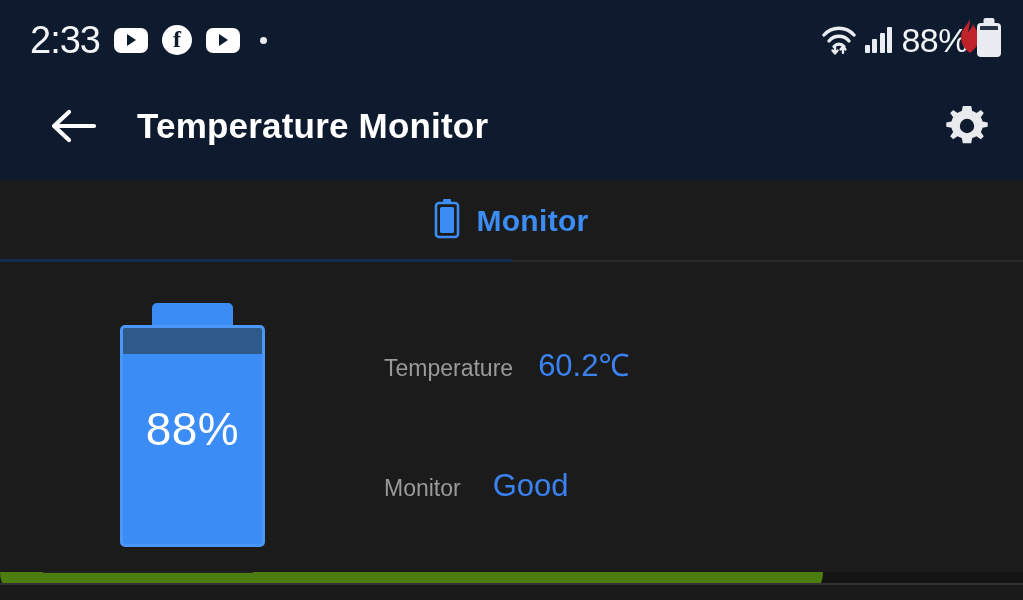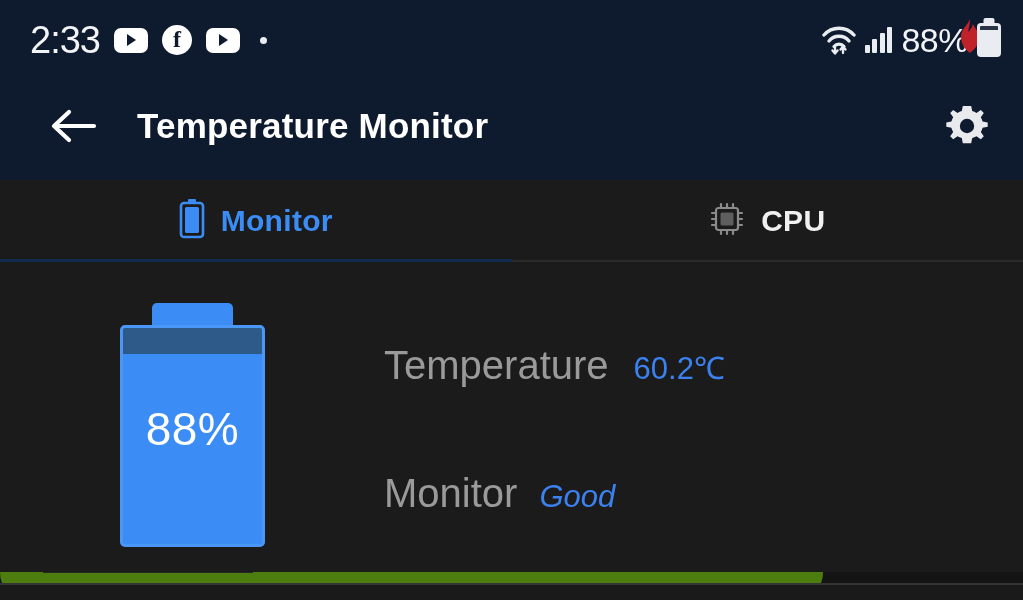--- a/index.html
+++ b/index.html
@@ -112,24 +112,24 @@
     position:absolute; left:0; top:0; width:100%; height:100%;
     display:flex; align-items:center; justify-content:center;
     color:#ffffff; font-size:46px; font-weight:400; letter-spacing:0.5px;
     padding-bottom:14px;
   }
 
   .stats { position:absolute; left:384px; top:0; width:560px; }
   .stat-row { display:flex; align-items:baseline; }
   .stat-row.temp { margin-top:81px; }
   .stat-row.health { margin-top:83px; }
-  .stat-label { color:#9a9a9a; font-size:40px; font-weight:400; }
+  .stat-label { color:#9a9a9a; font-size:23px; font-weight:400; }
   .stat-value { color:#3b82f0; font-size:31px; font-weight:400; }
   .stat-row.temp .stat-value { margin-left:25px; }
-  .stat-row.health .stat-value { margin-left:22px;font-style:italic; }
+  .stat-row.health .stat-value { margin-left:32px; }
 
   
   .bottom-divider { position:absolute; left:0; top:583px; width:1023px; height:2px; background:#333333; }
   .bottom-strip { position:absolute; left:0; top:585px; width:1023px; height:15px; background:#1a1a1a; }
   .faint-edge { position:absolute; left:43px; top:572px; width:210px; height:1px; background:#262626; }
 </style>
 </head>
 <body>
 
 <div id="app">
@@ -192,35 +192,20 @@
     <div class="tab active">
       <span>
         <svg width="26" height="40" viewBox="0 0 26 40">
           <rect x="9" y="0" width="8" height="4" rx="1" fill="#3b8cf5"></rect>
           <rect x="2" y="4" width="22" height="34" rx="3" stroke="#3b8cf5" stroke-width="2.6" fill="none"></rect>
           <rect x="6" y="8" width="14" height="26" rx="1.5" fill="#3b8cf5"></rect>
         </svg>
       </span>
       <span class="tab-label">Monitor</span>
     </div>
-    <div class="tab inactive">
-      <span>
-        <svg width="36" height="36" viewBox="0 0 36 36">
-          <rect x="7" y="7" width="22" height="22" rx="2.5" stroke="#8b8b8b" stroke-width="2.2" fill="none"></rect>
-          <rect x="11.5" y="11.5" width="13" height="13" rx="1.5" fill="#5e5e5e"></rect>
-          <g stroke="#8b8b8b" stroke-width="2.2" stroke-linecap="round">
-            <path d="M12 7 L12 3 M18 7 L18 3 M24 7 L24 3"></path>
-            <path d="M12 29 L12 33 M18 29 L18 33 M24 29 L24 33"></path>
-            <path d="M7 12 L3 12 M7 18 L3 18 M7 24 L3 24"></path>
-            <path d="M29 12 L33 12 M29 18 L33 18 M29 24 L33 24"></path>
-          </g>
-        </svg>
-      </span>
-      <span class="tab-label">CPU</span>
-    </div>
   </div>
   <div class="tab-underline"></div>
   <div class="tab-underline-rest"></div>
 
   <div class="content">
 
     <div class="battery-graphic">
       <div class="batt-cap"></div>
       <div class="batt-body">
         <div class="batt-empty" style="height: 12%;"></div>

